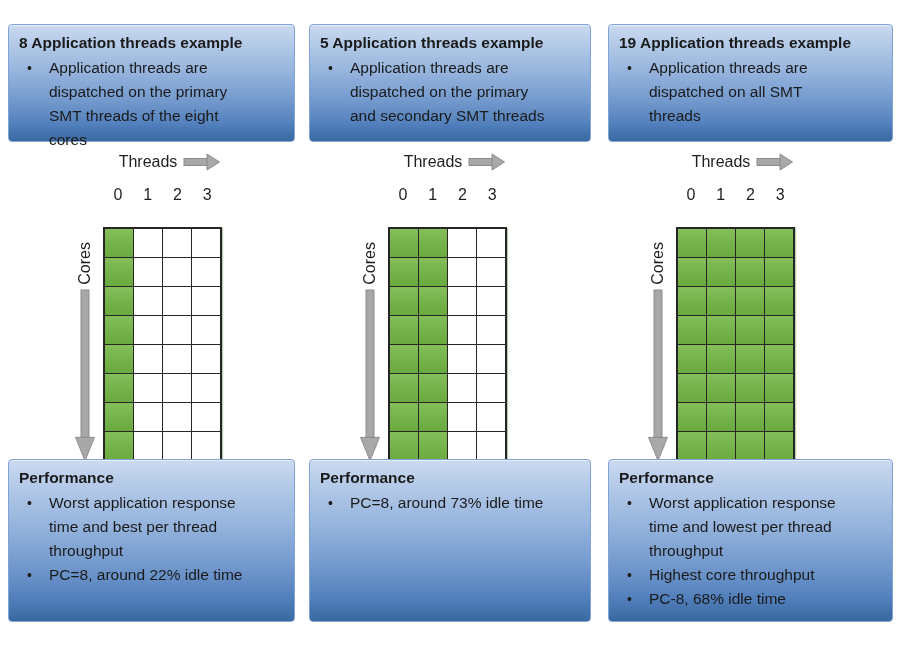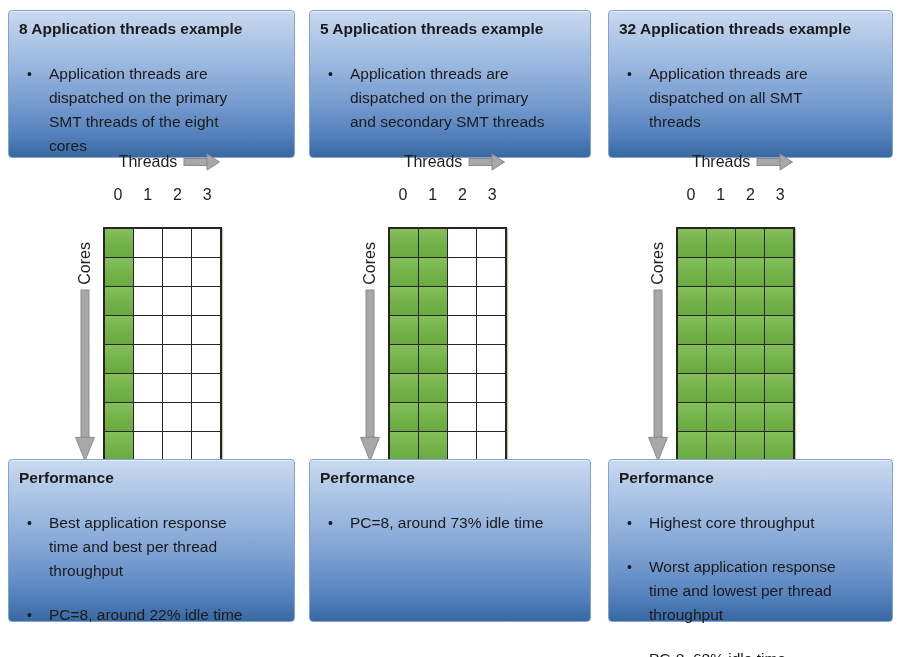--- a/index.html
+++ b/index.html
@@ -15,30 +15,30 @@
   
   .bluebox {
     position: absolute; left: 0; right: 0; box-sizing: border-box;
     border: 1px solid #7fa3d4; border-radius: 4px;
     background: linear-gradient(180deg,
       #cbdaf0 0%, #b4cae8 16%, #93b2dc 42%, #6f96cb 68%,
       #5381bd 85%, #4573ae 93%, #3a689f 100%);
     box-shadow: inset 0 1px 0 rgba(255,255,255,0.55);
     padding: 5px 10px 4px 10px;
   }
-  .header-box { top: 10px; height: 148px; }
+  .header-box { top: 24px; height: 118px; }
   .perf-box   { top: 459px; height: 163px; }
   .box-title {
     font-weight: bold; font-size: 15.5px; line-height: 26px; color: #1a1a1a;
   }
   ul.bullets { margin: 0; padding: 0; list-style: none; }
   ul.bullets li {
     position: relative; box-sizing: border-box;
     width: 230px; padding-left: 30px;
-    font-size: 15.5px; line-height: 24px; color: #1a1a1a; margin-top: 20px;
+    font-size: 15.5px; line-height: 24px; color: #1a1a1a;
   }
   ul.bullets li::before {
     content: "\2022"; position: absolute; left: 8px; top: 0;
     font-size: 14px; line-height: 24px;
   }
 
   
   .threads-row {
     position: absolute; top: 153px; left: calc(var(--grid-left) + 2px);
     width: 130px; display: flex; justify-content: center; gap: 6px;
@@ -143,21 +143,21 @@
           <div class="cell filled"></div>
           <div class="cell"></div>
           <div class="cell"></div>
           <div class="cell"></div>
         </div>
     </div>
 
     <div class="bluebox perf-box">
       <div class="box-title">Performance</div>
       <ul class="bullets">
-        <li>Best application response time and best per thread throughput</li>
+        <li>Worst application response time and best per thread throughput</li>
         <li>PC=8, around 22% idle time</li>
       </ul>
     </div>
   </div>
 
   <div class="col col1">
     <div class="bluebox header-box">
       <div class="box-title">5 Application threads example</div>
       <ul class="bullets">
         <li>Application threads are dispatched on the primary and secondary SMT threads</li>
@@ -226,21 +226,21 @@
     <div class="bluebox perf-box">
       <div class="box-title">Performance</div>
       <ul class="bullets">
         <li>PC=8, around 73% idle time</li>
       </ul>
     </div>
   </div>
 
   <div class="col col2">
     <div class="bluebox header-box">
-      <div class="box-title">32 Application threads example</div>
+      <div class="box-title">19 Application threads example</div>
       <ul class="bullets">
         <li>Application threads are dispatched on all SMT threads</li>
       </ul>
     </div>
 
     <div class="threads-row">
       <span class="threads-text">Threads</span>
       <svg class="right-arrow" width="38" height="18" viewBox="0 0 38 18">
         <rect x="1" y="5.5" width="23" height="7" fill="#a8a8a8" stroke="#8c8c8c" stroke-width="1"></rect>
         <polygon points="24,1 36.5,9 24,17" fill="#a8a8a8" stroke="#8c8c8c" stroke-width="1"></polygon>
@@ -294,20 +294,20 @@
           <div class="cell filled"></div>
           <div class="cell filled"></div>
           <div class="cell filled"></div>
           <div class="cell filled"></div>
         </div>
     </div>
 
     <div class="bluebox perf-box">
       <div class="box-title">Performance</div>
       <ul class="bullets">
+        <li>Worst application response time and lowest per thread throughput</li>
         <li>Highest core throughput</li>
-        <li>Worst application response time and lowest per thread throughput</li>
         <li>PC-8, 68% idle time</li>
       </ul>
     </div>
   </div>
 
 </div>
 
 </body></html>

